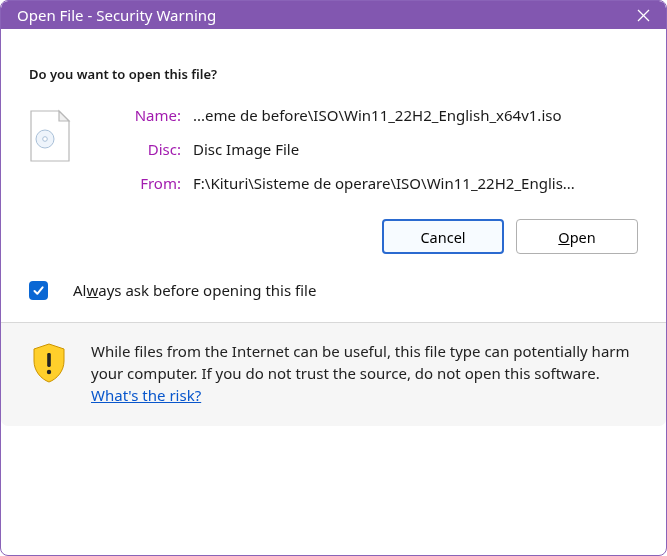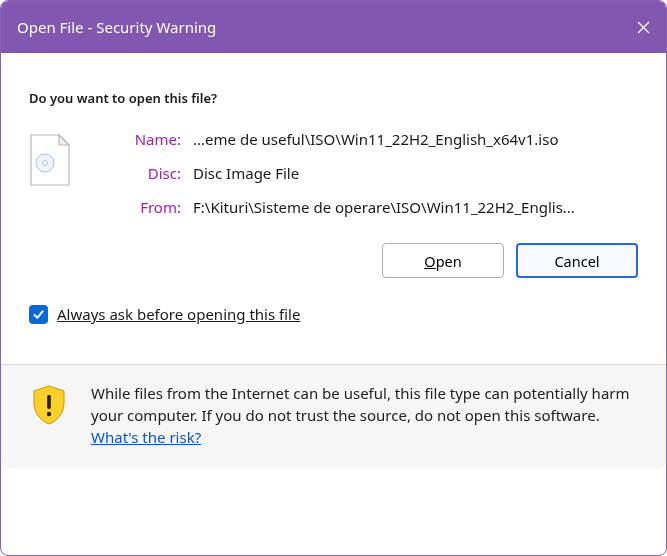--- a/index.html
+++ b/index.html
@@ -11,21 +11,21 @@
     background: #fff;
     width: 667px;
     height: 556px;
     overflow: hidden;
     border: 1px solid #8a63b8;
     border-radius: 8px;
   }
   .titlebar {
     background: #8257b0;
     color: #fff;
-    height: 52px;
+    height: 28px;
     display: flex;
     align-items: center;
     padding: 0 0 0 16px;
     border-top-left-radius: 7px;
     border-top-right-radius: 7px;
     gap: 7px;
   }
   .titlebar-title {
     flex: 1;
     font-size: 15px;
@@ -101,24 +101,23 @@
   }
   .btn.selected {
     border: 2px solid #2a6ad0;
     background: #f7fbff;
   }
   .btn .underline { text-decoration: underline; }
 
   .checkbox-row {
     display: flex;
     align-items: center;
-    gap: 9px;
-    font-size: 15px;
-    margin-bottom: 22px;
-    text-decoration: underline;
+    gap: 25px;
+    font-size: 15px;
+    margin-bottom: 4px;
   }
   .cb {
     width: 19px;
     height: 19px;
     border-radius: 4px;
     background: #0a67d4;
     display: flex;
     align-items: center;
     justify-content: center;
     cursor: pointer;
@@ -179,37 +178,37 @@
     <div class="file-icon">
       <svg width="44" height="56" viewBox="0 0 44 56">
         <path d="M2 2 H30 L40 12 V52 H2 Z" fill="#fff" stroke="#b8b8b8" stroke-width="1.2"></path>
         <path d="M30 2 V12 H40 Z" fill="#f0f0f0" stroke="#b8b8b8" stroke-width="1.2"></path>
         <circle cx="16" cy="30" r="9" fill="#eef4fb" stroke="#a9c0d8" stroke-width="1"></circle>
         <circle cx="16" cy="30" r="2.3" fill="#fff" stroke="#a9c0d8" stroke-width="1"></circle>
       </svg>
     </div>
     <div class="kv-table">
       <div class="kv-key">Name:</div>
-      <div class="kv-val">...eme de useful\ISO\Win11_22H2_English_x64v1.iso</div>
+      <div class="kv-val">...eme de before\ISO\Win11_22H2_English_x64v1.iso</div>
 
 
       <div class="kv-key">Disc:</div>
       <div class="kv-val">Disc Image File</div>
 
       <div class="kv-key">From:</div>
       <div class="kv-val">F:\Kituri\Sisteme de operare\ISO\Win11_22H2_Englis...</div>
     </div>
   </div>
 
   <div class="button-row">
+    <button class="btn selected">
+      <span>Cancel</span>
+    </button>
     <button class="btn">
       <span><span class="underline">O</span><span>pen</span></span>
-    </button>
-    <button class="btn selected">
-      <span>Cancel</span>
     </button>
   </div>
 
   <div class="checkbox-row">
     <div class="cb">
       <svg width="13" height="13" viewBox="0 0 13 13">
         <path d="M2.5 7 L5.3 9.8 L10.6 3.3" fill="none" stroke="#fff" stroke-width="2" stroke-linecap="round" stroke-linejoin="round"></path>
       </svg>
     </div>
     <div class="cb-label">

